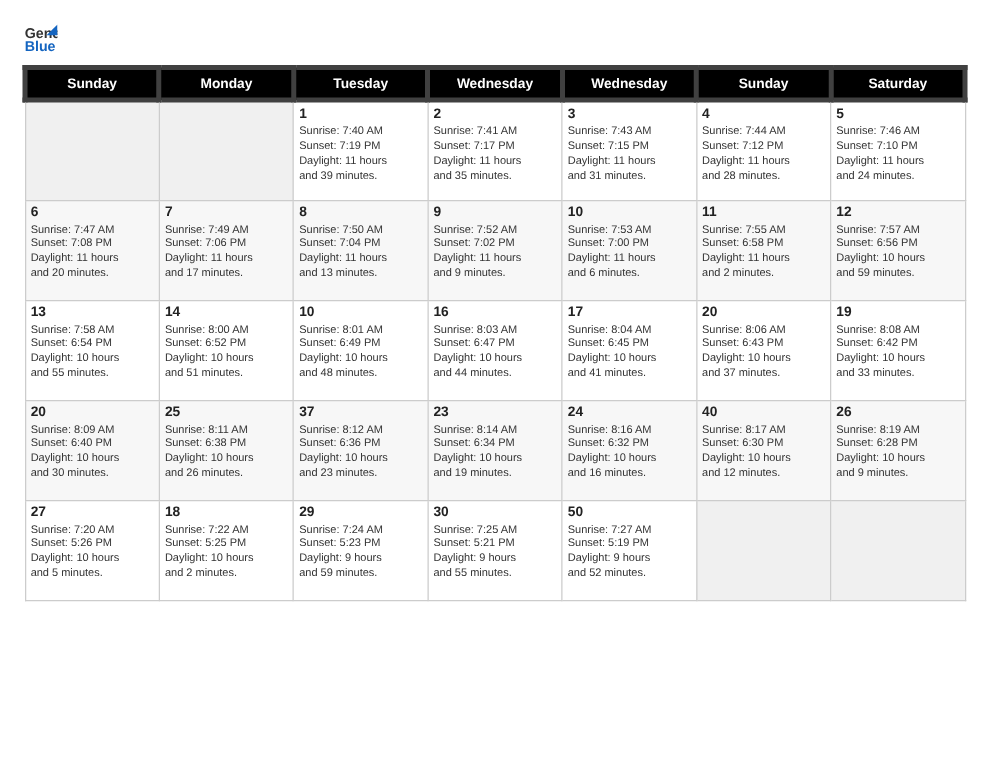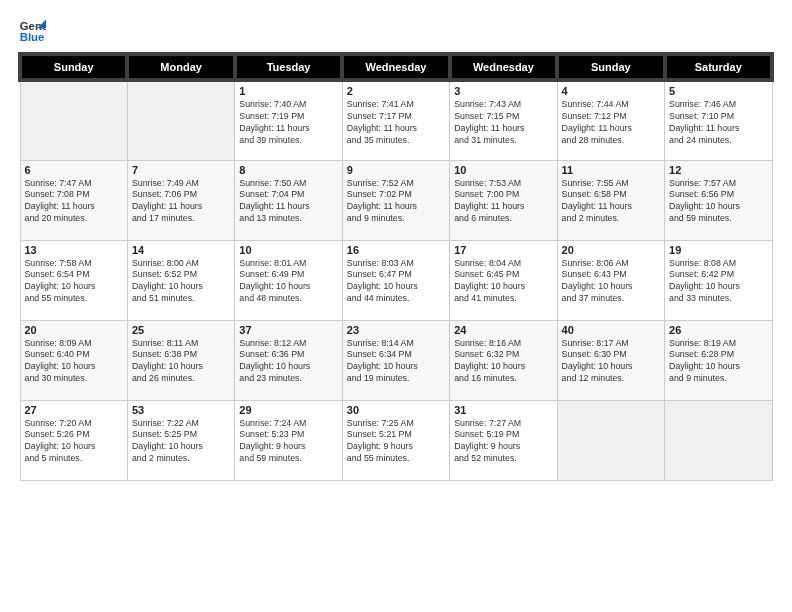--- a/index.html
+++ b/index.html
@@ -233,33 +233,33 @@
             <span class="day-num">26</span>
             <div class="day-detail">Sunrise: 8:19 AM<br>Sunset: 6:28 PM<br>Daylight: 10 hours<br>and 9 minutes.</div>
           </td>
         </tr>
         <tr>
           <td>
             <span class="day-num">27</span>
             <div class="day-detail">Sunrise: 7:20 AM<br>Sunset: 5:26 PM<br>Daylight: 10 hours<br>and 5 minutes.</div>
           </td>
           <td>
-            <span class="day-num">53</span>
+            <span class="day-num">18</span>
             <div class="day-detail">Sunrise: 7:22 AM<br>Sunset: 5:25 PM<br>Daylight: 10 hours<br>and 2 minutes.</div>
           </td>
           <td>
             <span class="day-num">29</span>
             <div class="day-detail">Sunrise: 7:24 AM<br>Sunset: 5:23 PM<br>Daylight: 9 hours<br>and 59 minutes.</div>
           </td>
           <td>
             <span class="day-num">30</span>
             <div class="day-detail">Sunrise: 7:25 AM<br>Sunset: 5:21 PM<br>Daylight: 9 hours<br>and 55 minutes.</div>
           </td>
           <td>
-            <span class="day-num">31</span>
+            <span class="day-num">50</span>
             <div class="day-detail">Sunrise: 7:27 AM<br>Sunset: 5:19 PM<br>Daylight: 9 hours<br>and 52 minutes.</div>
           </td>
           <td class="empty-cell"></td>
           <td class="empty-cell"></td>
         </tr>
       </tbody>
   </table>
 </div>
 
 </body></html>

